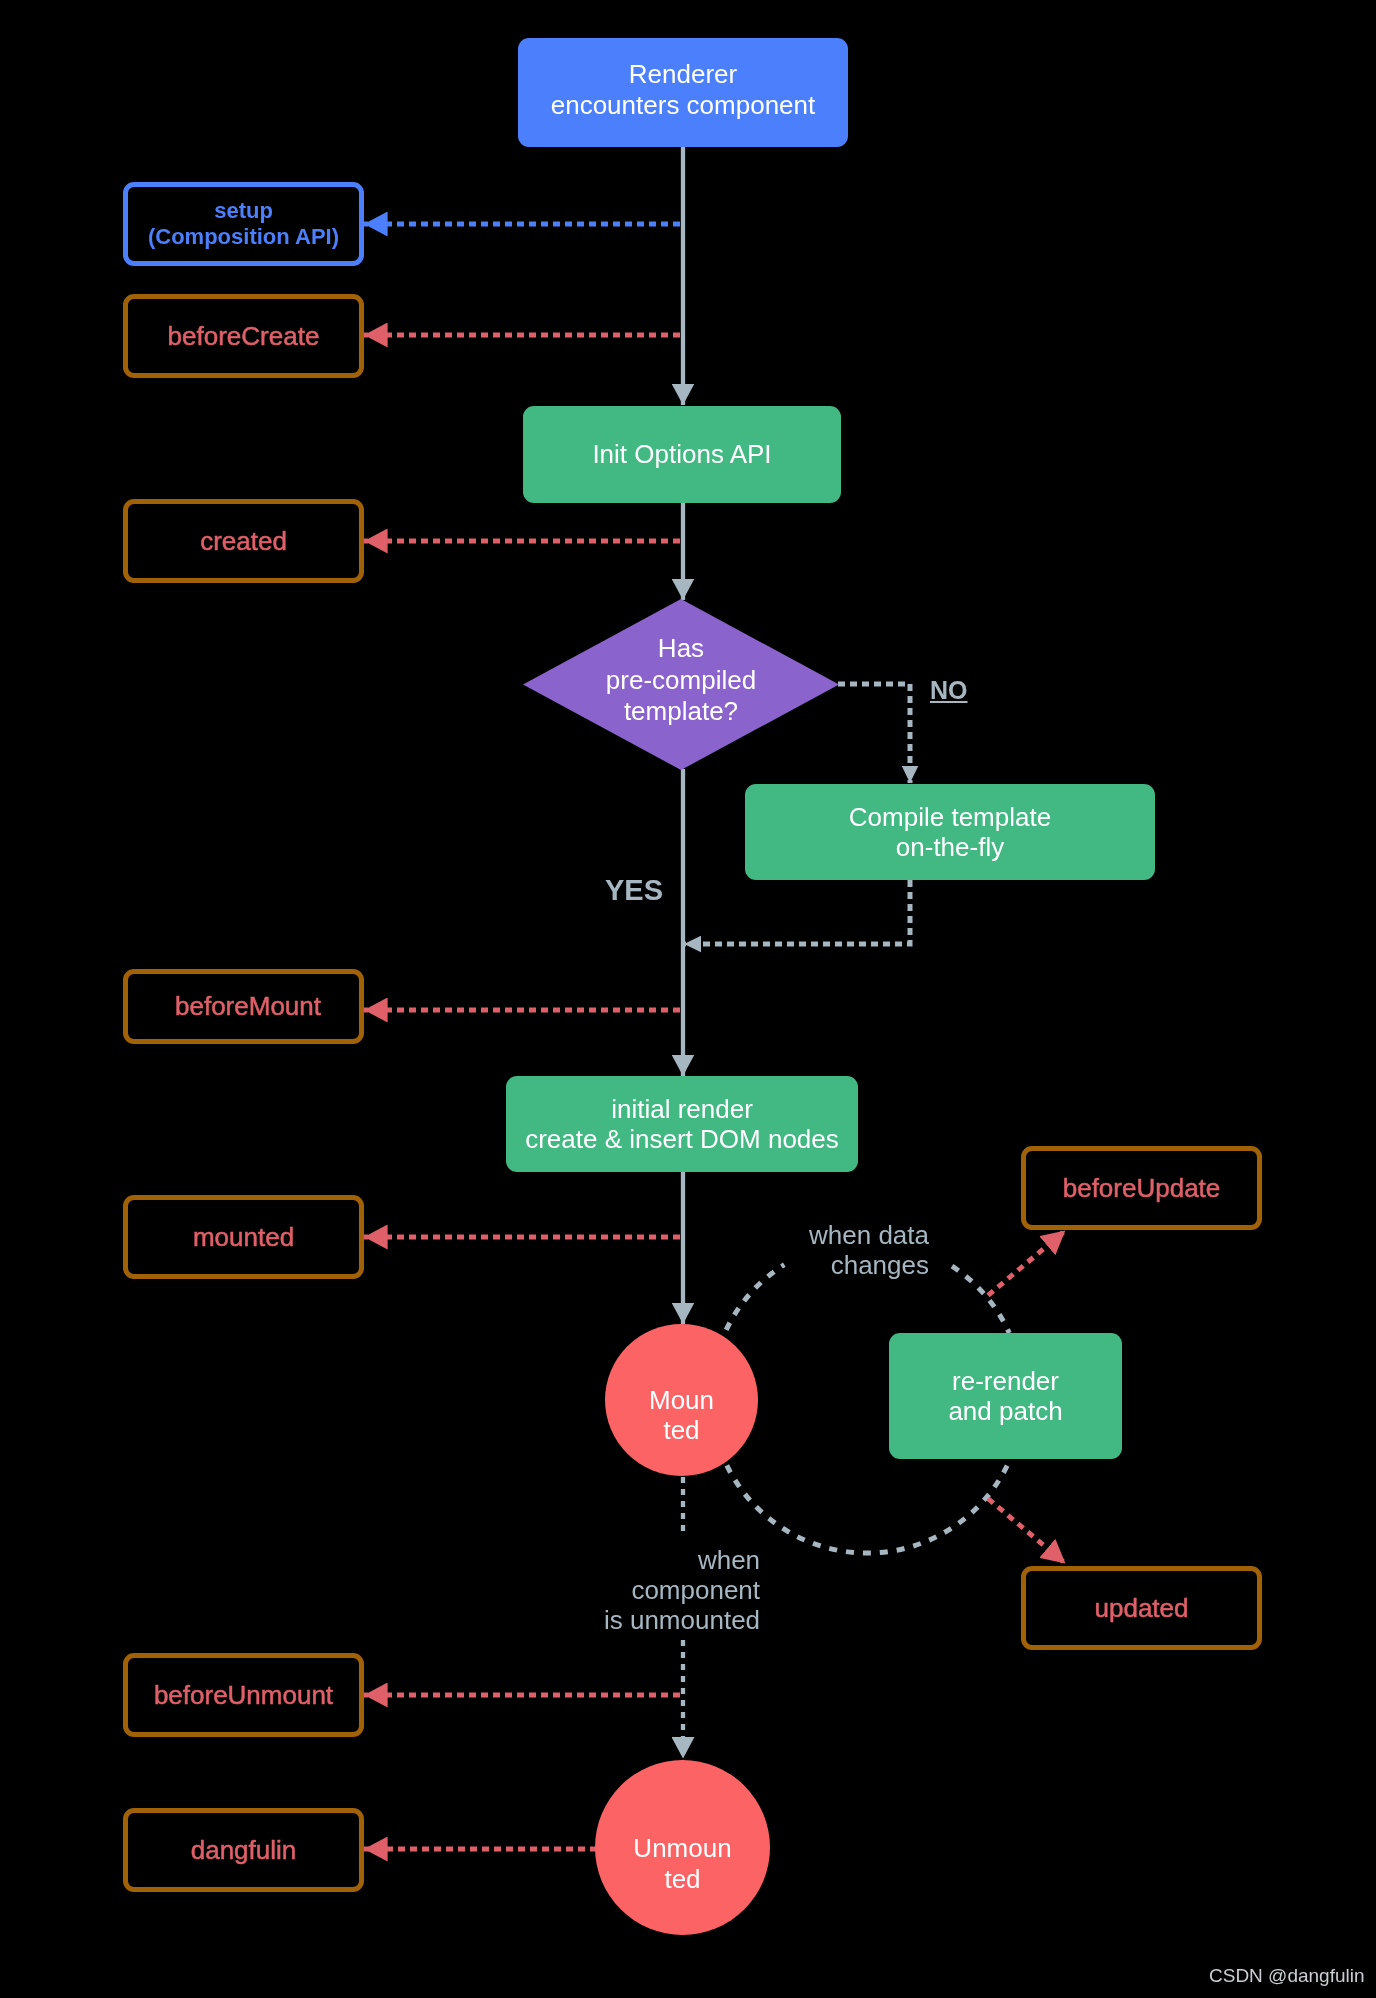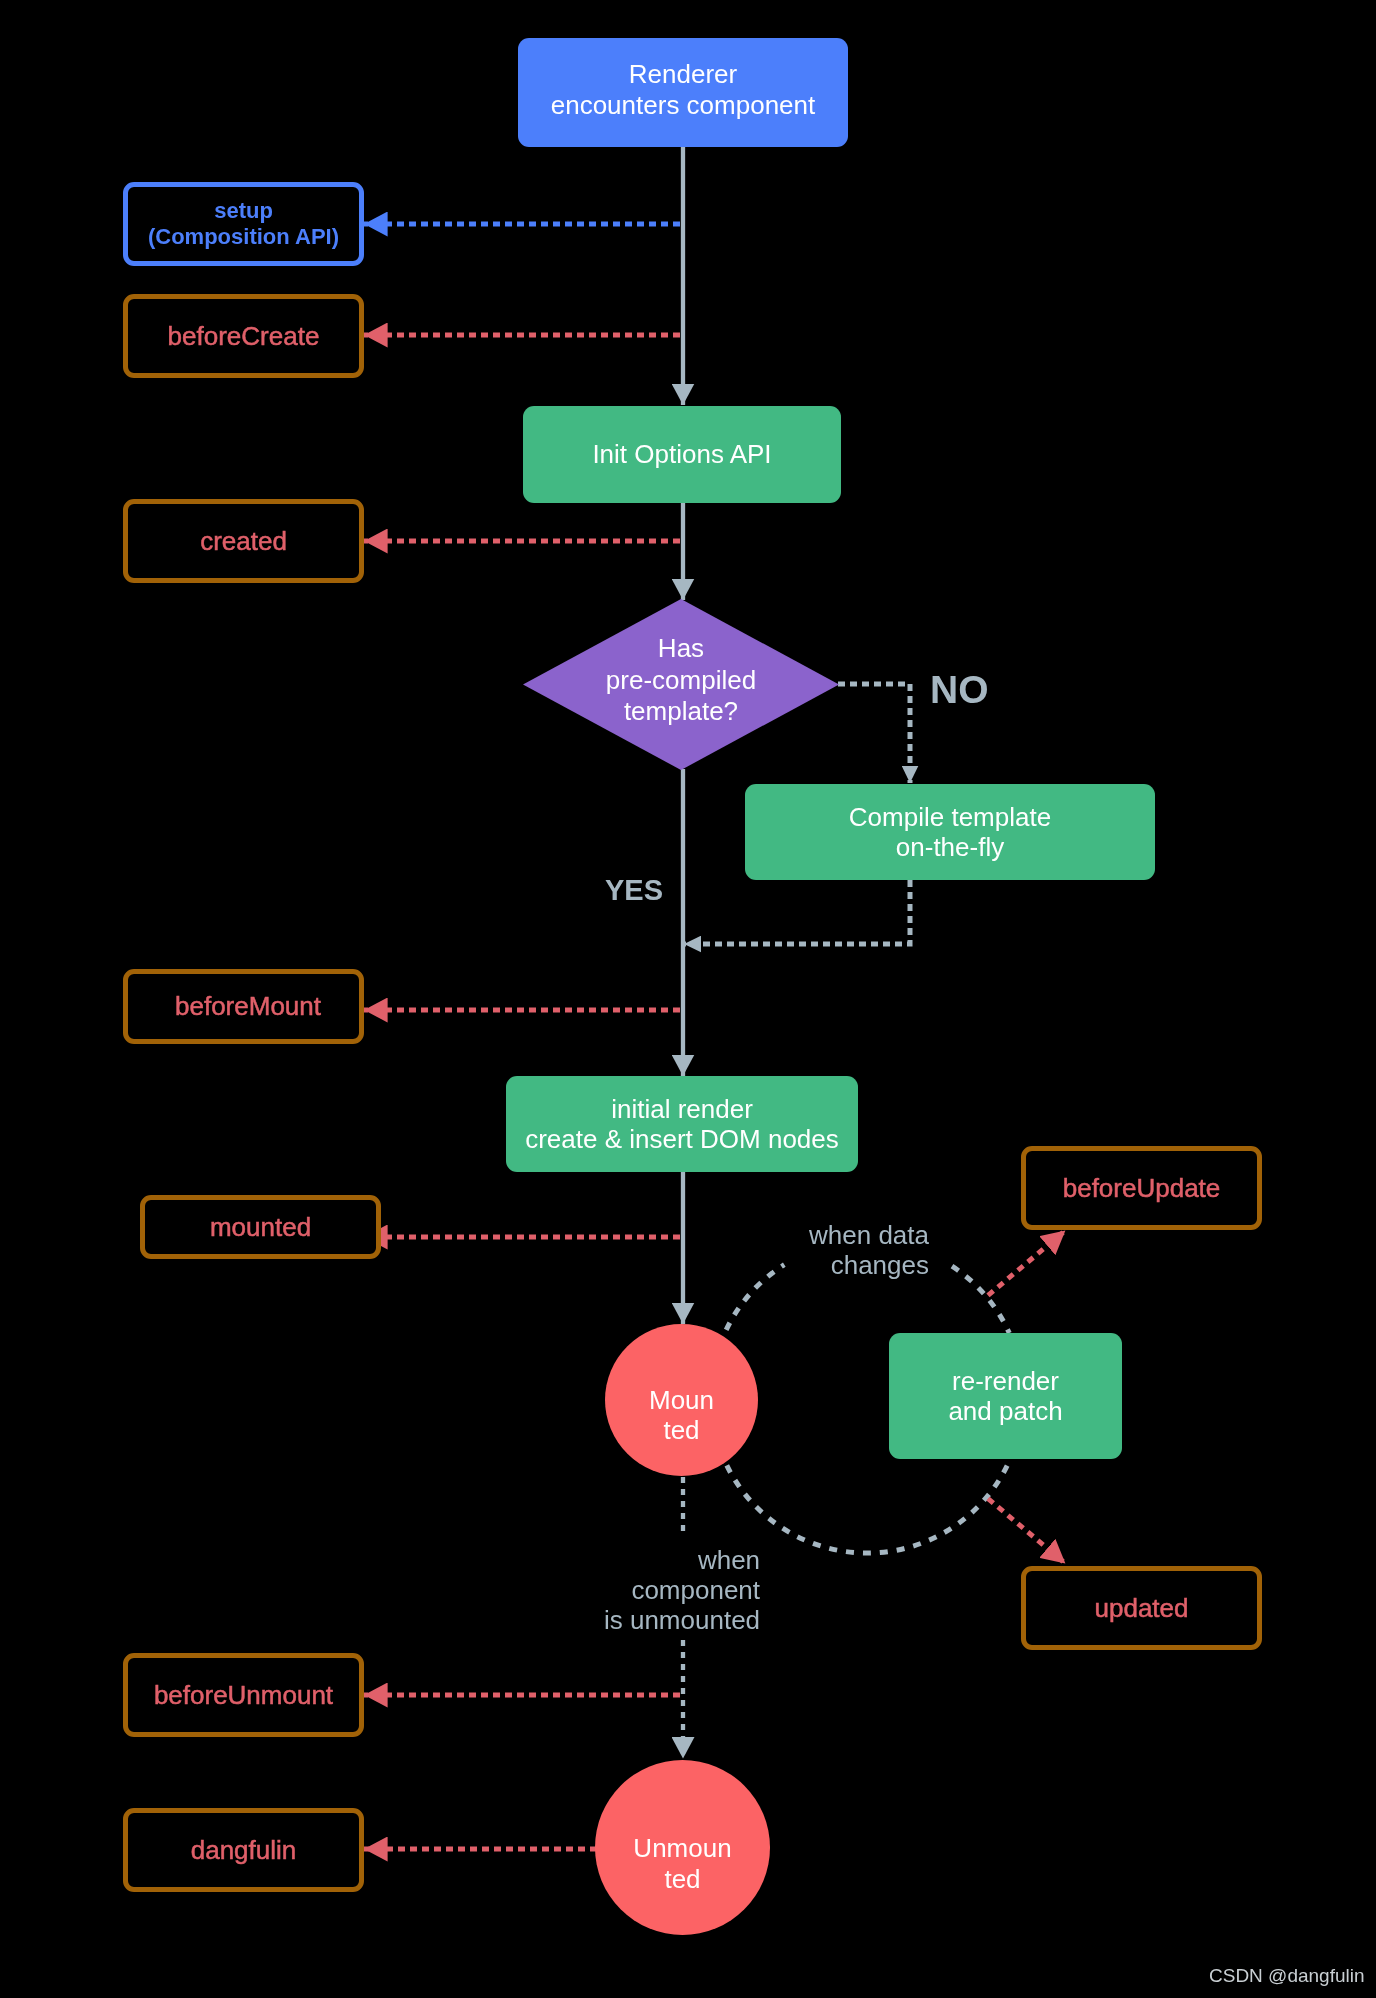--- a/index.html
+++ b/index.html
@@ -97,21 +97,21 @@
         <span>Compile template
 on-the-fly</span>
       </div>
       <div class="node hook accent-red" style="left: 123px; top: 969px; width: 241px; height: 75px; padding-left: 9px;">
         <span>beforeMount</span>
       </div>
       <div class="node process" style="left: 506px; top: 1076px; width: 352px; height: 96px; background: rgb(66, 185, 131);">
         <span>initial render
 create &amp; insert DOM nodes</span>
       </div>
-      <div class="node hook accent-red" style="left: 140px; top: 1195px; width: 241px; height: 64px;">
+      <div class="node hook accent-red" style="left: 123px; top: 1195px; width: 241px; height: 84px;">
         <span>mounted</span>
       </div>
       <div class="node hook accent-red" style="left: 1021px; top: 1146px; width: 241px; height: 84px;">
         <span>beforeUpdate</span>
       </div>
       <div class="node state" style="left: 605px; top: 1324px; width: 153px; height: 152px; background: rgb(252, 99, 101); align-items: center;">
         <span style="position: relative; top: 15px;">Moun
 ted</span>
       </div>
       <div class="node process" style="left: 889px; top: 1333px; width: 233px; height: 126px; background: rgb(66, 185, 131);">
@@ -126,21 +126,21 @@
       </div>
       <div class="node state" style="left: 595px; top: 1760px; width: 175px; height: 175px; background: rgb(252, 99, 101); align-items: center;">
         <span style="position: relative; top: 16px;">Unmoun
 ted</span>
       </div>
       <div class="node hook accent-red" style="left: 123px; top: 1808px; width: 241px; height: 84px;">
         <span>dangfulin</span>
       </div>
     </div>
   <div id="labels">
-      <div class="edgelbl bold" style="left: 930px; top: 675px; font-size: 39px;">NO</div>
+      <div class="edgelbl bold" style="left: 930px; top: 675px; font-size: 25px; text-decoration: underline;">NO</div>
       <div class="edgelbl bold" style="left: 605px; top: 875px; font-size: 29px;">YES</div>
       <div class="edgelbl center" style="left: 869px; top: 1220px; font-size: 26px;">when data
 changes</div>
       <div class="edgelbl center" style="left: 682px; top: 1545px; font-size: 26px;">when
 component
 is unmounted</div>
     </div>
   <div id="watermark" style="left: 1209px; top: 1966px;">CSDN @dangfulin</div>
 </div>
 

